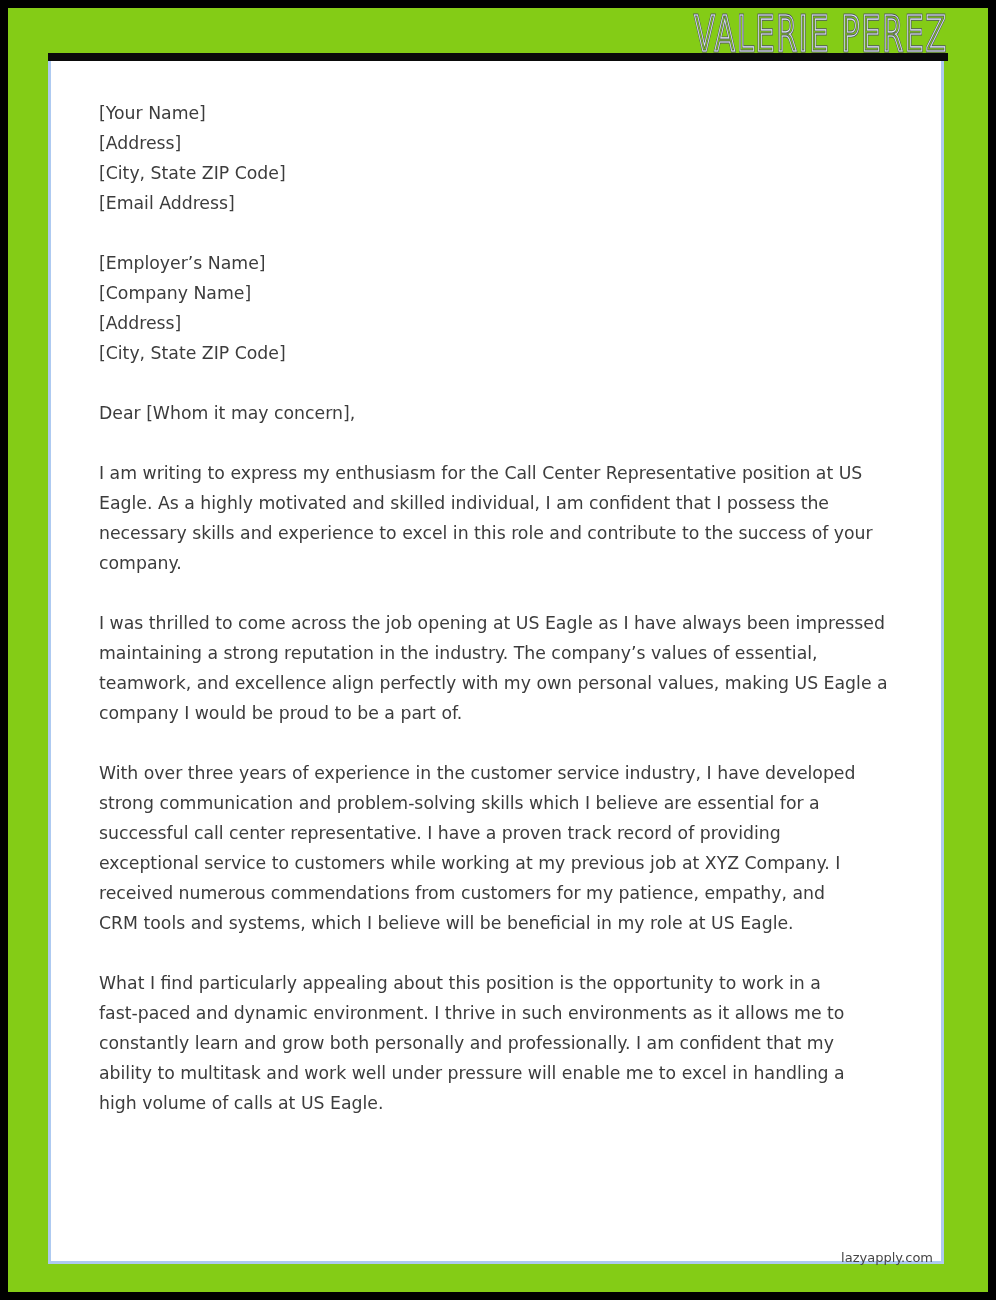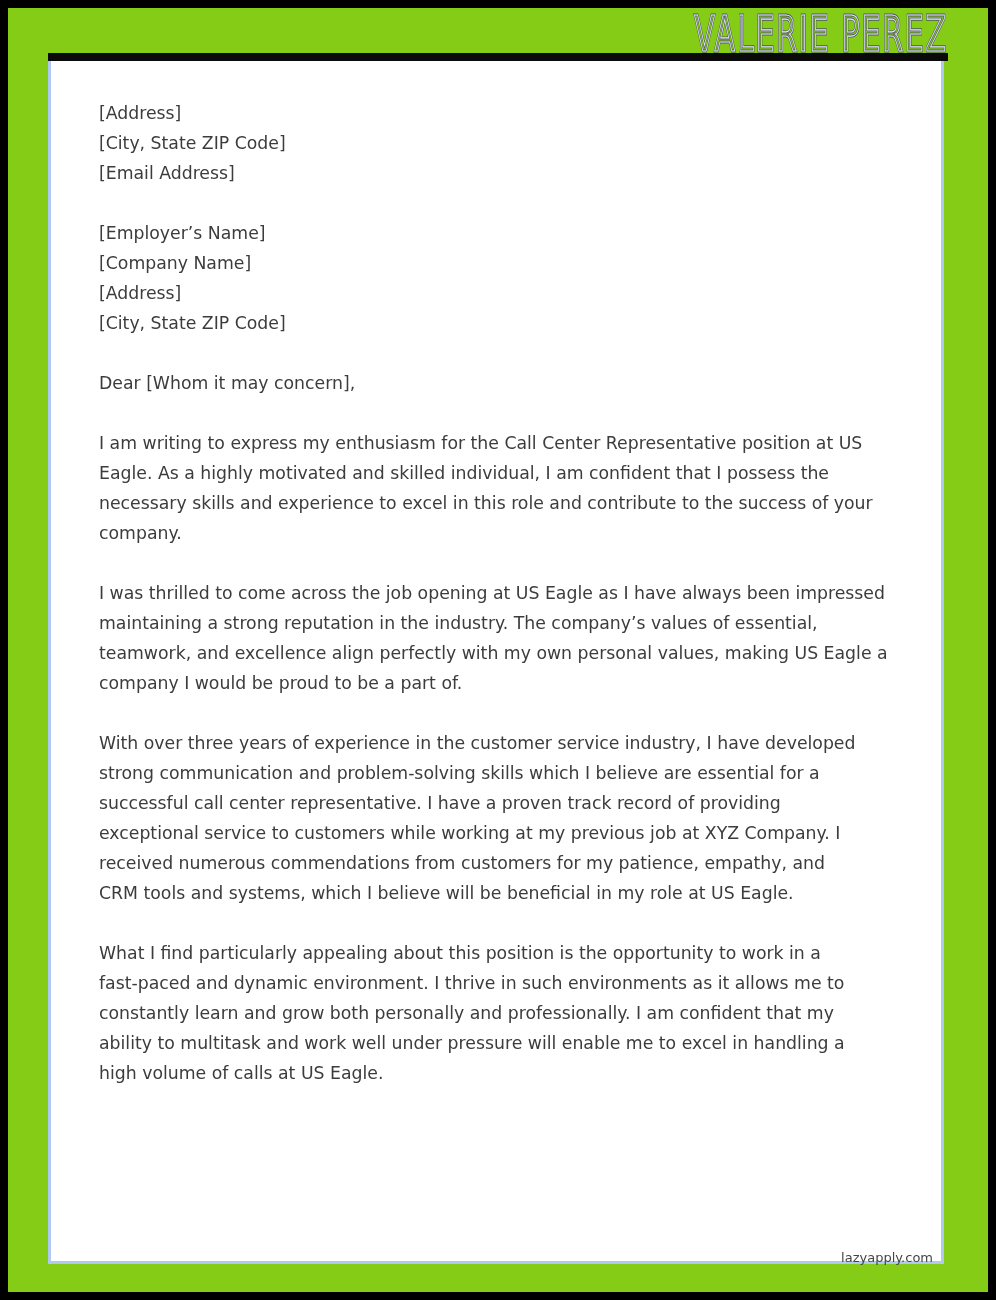--- a/index.html
+++ b/index.html
@@ -99,20 +99,21 @@
     <span class="txt inner" aria-hidden="true">VALERIE PEREZ</span>
   </div>
 
   <div class="divider"></div>
 
   <div class="paper"></div>
 
   <div class="letter">
 
     <div class="block">
+      <div class="line">[Your Name]</div>
       <div class="line">[Address]</div>
       <div class="line">[City, State ZIP Code]</div>
       <div class="line">[Email Address]</div>
     </div>
 
     <div class="block">
       <div class="line">[Employer’s Name]</div>
       <div class="line">[Company Name]</div>
       <div class="line">[Address]</div>
       <div class="line">[City, State ZIP Code]</div>

